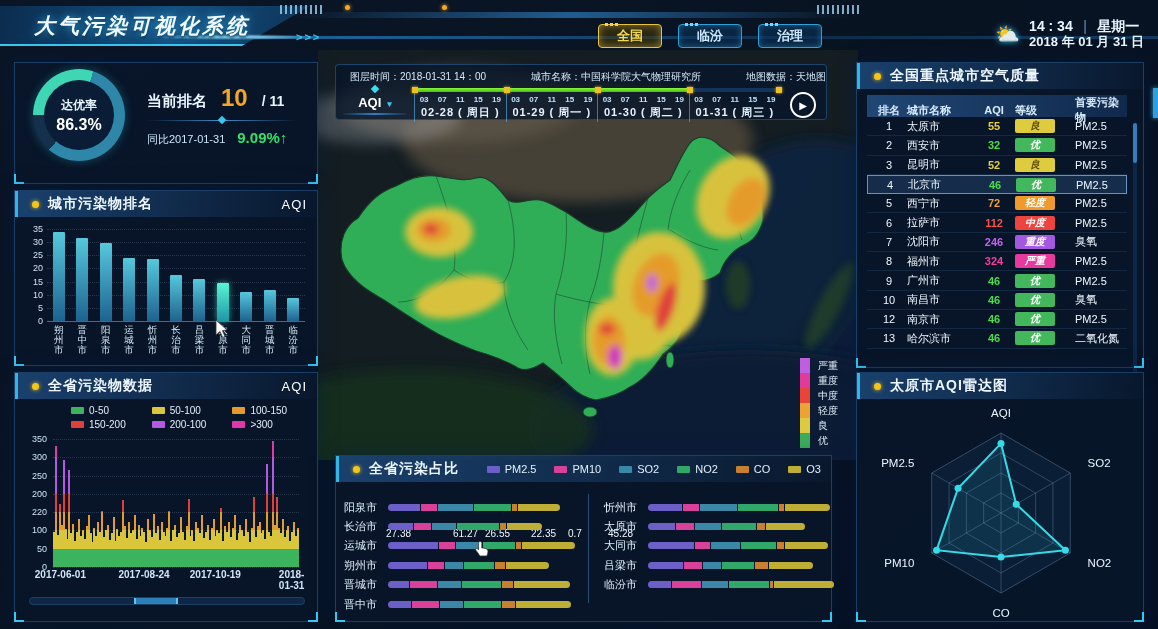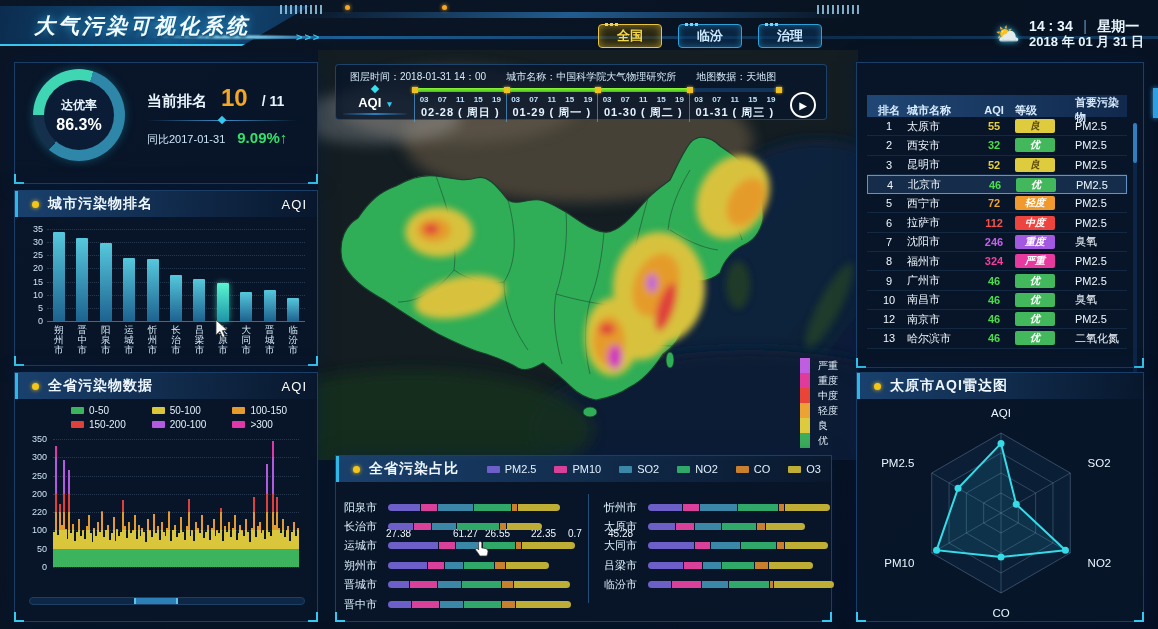--- a/index.html
+++ b/index.html
@@ -88,21 +88,21 @@
   .litem { display:flex; align-items:center; gap:5px; font-size:10px; color:#e2f0fb; }
   .lsw { width:13px; height:7px; border-radius:1px; }
   .sbar { position:absolute; width:2px; }
   .sseg { position:absolute; width:100%; }
   .xdate { position:absolute; font-size:10px; font-weight:bold; color:#cfe6f8; }
   .slider { position:absolute; height:8px; border-radius:4px; background:#0e2746; border:1px solid #1b4064; }
   .sthumb { position:absolute; top:0; height:6px; background:#2d7fb8; border-left:2px solid #5fc3ee; border-right:2px solid #5fc3ee; }
   
   .mapbar { position:absolute; left:335px; top:64px; width:492px; height:56px;
     background:rgba(8,22,42,.82); border:1px solid rgba(44,104,164,.55); border-radius:4px; }
-  .mb-info { display:flex; gap:20px; padding:5px 0 0 14px; font-size:10px; color:#d5e9f8; }
+  .mb-info { display:flex; gap:20px; padding:5px 0 0 14px; font-size:10px; color:#d5e9f8;justify-content:space-between; }
   .mb-row { display:flex; align-items:center; margin-top:4px; }
   .aqisel { position:relative; width:78px; text-align:center; color:#fff; font-size:13px; font-weight:bold; cursor:pointer; }
   .aqisel .caret { color:#35c8f0; font-size:9px; margin-left:6px; }
   .aqisel .under { margin:3px auto 0; width:64px; height:2px; border-radius:2px;
     background:linear-gradient(90deg,rgba(40,120,190,.1),#2e7fc0,rgba(40,120,190,.1)); }
   .aqisel .dia { position:absolute; left:50%; top:-9px; width:6px; height:6px; background:#35e0f0; transform:translateX(-50%) rotate(45deg); }
   .tl { flex:1; display:flex; height:34px; }
   .tlday { position:relative; flex:1; border-left:1px solid rgba(80,170,230,.65); }
   .tlprog { position:absolute; left:2px; right:0; top:0; height:4px; border-radius:2px;
     background:linear-gradient(180deg,#8df53a,#3dc414); }
@@ -1101,23 +1101,33 @@
         <i class="sseg" style="bottom: 47.1698%; height: 47.1698%; background: rgb(217, 198, 59);"></i>
         <i class="sseg" style="bottom: 94.3396%; height: 5.66038%; background: rgb(229, 155, 44);"></i>
       </i>
     </div>
 
   <div class="slider" style="left:14px;top:224px;width:276px;">
     <div class="sthumb" style="left:104px;width:44px;"></div>
   </div>
   <i class="corner c-bl"></i>
     <i class="corner c-br"></i>
+<div id="seriesXLabels" style="position: absolute; left: 8px; top: 196px; width: 288px; height: 14px;">
+      <span class="xdate" style="left: 37.38px; transform: translateX(-50%); position: absolute;">2017-06-01</span>
+      <span class="xdate" style="left: 121.02px; transform: translateX(-50%); position: absolute;">2017-08-24</span>
+      <span class="xdate" style="left: 192.36px; transform: translateX(-50%); position: absolute;">2017-10-19</span>
+      <span class="xdate" style="left: 268.62px; transform: translateX(-50%); position: absolute;">2018-01-31</span>
+    </div>
   </div>
 
 <div class="panel" style="left:856px;top:62px;width:288px;height:306px;">
+  <div class="ptitle">
+    <span class="pdot"></span>
+    <span class="ptext">全国重点城市空气质量</span>
+  </div>
   <div class="tbl" id="cityTable">
       <div class="trow head">
         <span class="tc-rank">排名</span>
         <span>城市名称</span>
         <span class="tc-aqi">AQI</span>
         <span>等级</span>
         <span>首要污染物</span>
       </div>
       <div class="trow">
         <span class="tc-rank">1</span>

